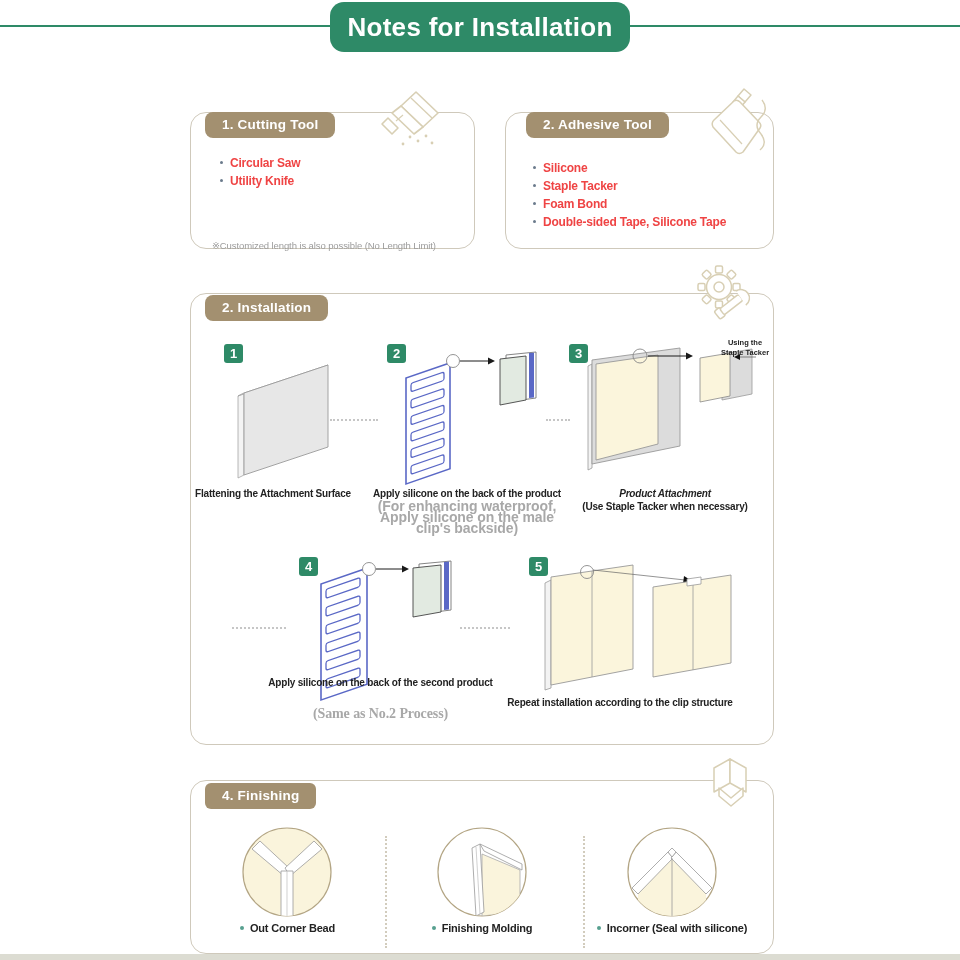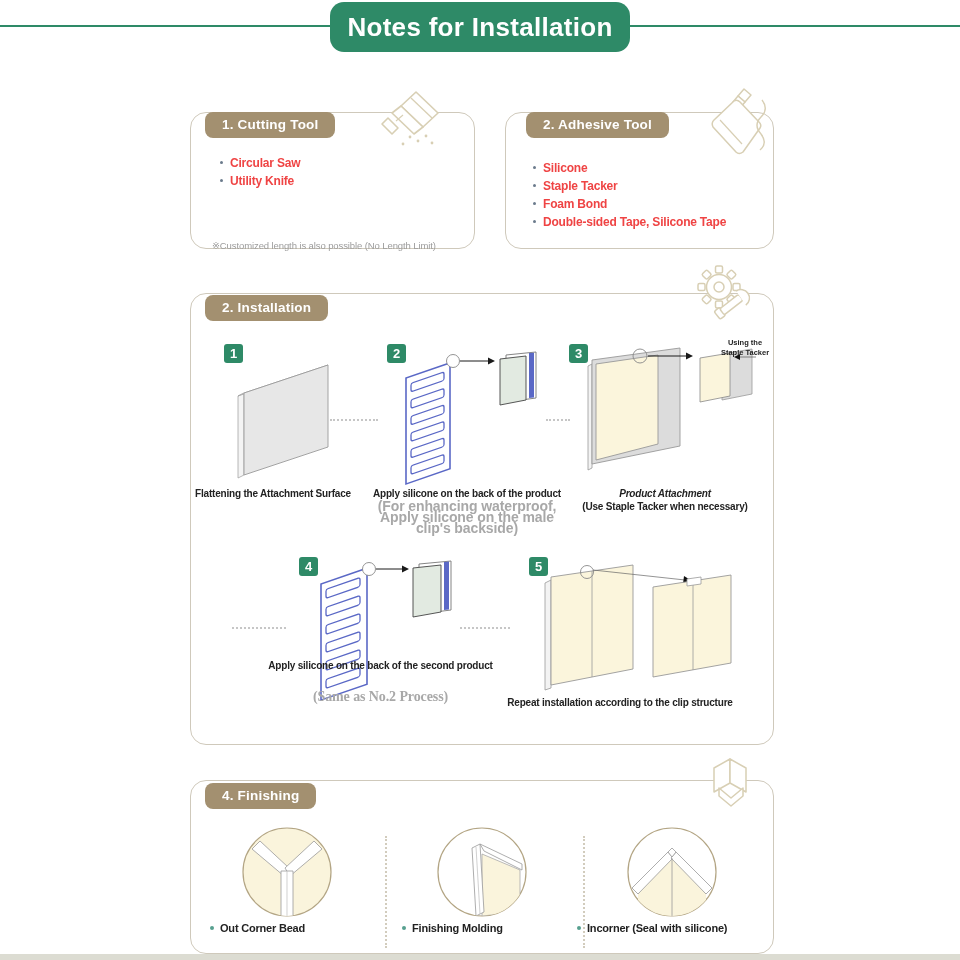--- a/index.html
+++ b/index.html
@@ -18,21 +18,21 @@
         vertical-align:3px;margin-right:7px;}
   .note{position:absolute;font-size:9.5px;color:#9c9c9c;letter-spacing:-.1px;}
   .badge{position:absolute;width:19px;height:19px;border-radius:3px;background:var(--green,#2e8a67);
         color:#fff;font-size:13px;font-weight:bold;text-align:center;line-height:19px;}
   .cap{position:absolute;font-size:10px;font-weight:bold;color:#222;text-align:center;
         letter-spacing:-.2px;line-height:12.5px;}
   .sub{font-size:14px;color:#a8a8a8;font-weight:bold;letter-spacing:-.1px;line-height:11px;}
   .ann{position:absolute;font-size:7.5px;font-weight:bold;color:#222;text-align:center;line-height:10px;}
   .dots-h{position:absolute;border-top:2px dotted #c6c6c6;}
   .dots-v{position:absolute;border-left:2px dotted #d2ccbd;}
-  .fcap{position:absolute;font-size:11px;font-weight:bold;color:#222;letter-spacing:-.2px;}
+  .fcap{position:absolute;font-size:11px;font-weight:bold;color:#222;text-align:center;letter-spacing:-.2px;}
   .fdot{display:inline-block;width:4px;height:4px;border-radius:50%;background:#57a08f;
         vertical-align:2px;margin-right:6px;}
   .abs{position:absolute;}
   .bottom-strip{position:absolute;left:0;top:954px;width:960px;height:6px;background:#dcdcd2;}
 </style>
 </head>
 <body>
 
 <div class="page">
 
@@ -216,29 +216,29 @@
     <div class="cap" style="position:static;">Apply silicone on the back of the product</div>
     <div class="sub">(For enhancing waterproof,</div>
     <div class="sub">Apply silicone on the male clip's backside)</div>
   </div>
 
   <div class="abs" style="left:560px;top:488px;width:210px;text-align:center;">
     <div class="cap" style="position:static;font-style:italic;">Product Attachment</div>
     <div class="cap" style="position:static;">(Use Staple Tacker when necessary)</div>
   </div>
 
-  <div class="abs" style="left:268px;top:660px;width:225px;text-align:center;">
+  <div class="abs" style="left:268px;top:677px;width:225px;text-align:center;">
     <div class="cap" style="position:static;">Apply silicone on the back of the second product</div>
     <div class="sub" style="margin-top:18px;font-family:Liberation Serif, serif;">(Same as No.2 Process)</div>
   </div>
 
   <div class="cap" style="left:505px;top:697px;width:230px;">Repeat installation according to the clip structure</div>
 
   <div class="sec" style="left:190px;top:780px;width:582px;height:172px;"></div>
-  <div class="pill" style="left:205px;top:783px;">4. Finishing</div>
+  <div class="pill" style="left:205px;top:783px;border-radius:6px;">4. Finishing</div>
   <span class="abs" style="left:702px;top:756px;">
     <svg width="60" height="60" viewBox="0 0 60 60">
       <g fill="#fff" stroke="#d8cfb4" stroke-width="1.5" stroke-linejoin="round">
         <polygon points="12,12 28,3 28,27 12,36"></polygon>
         <polygon points="28,3 44,12 44,36 28,27"></polygon>
         <polygon points="17,32 29,42 41,32 41,40 29,50 17,40"></polygon>
       </g>
     </svg>
   </span>
 

